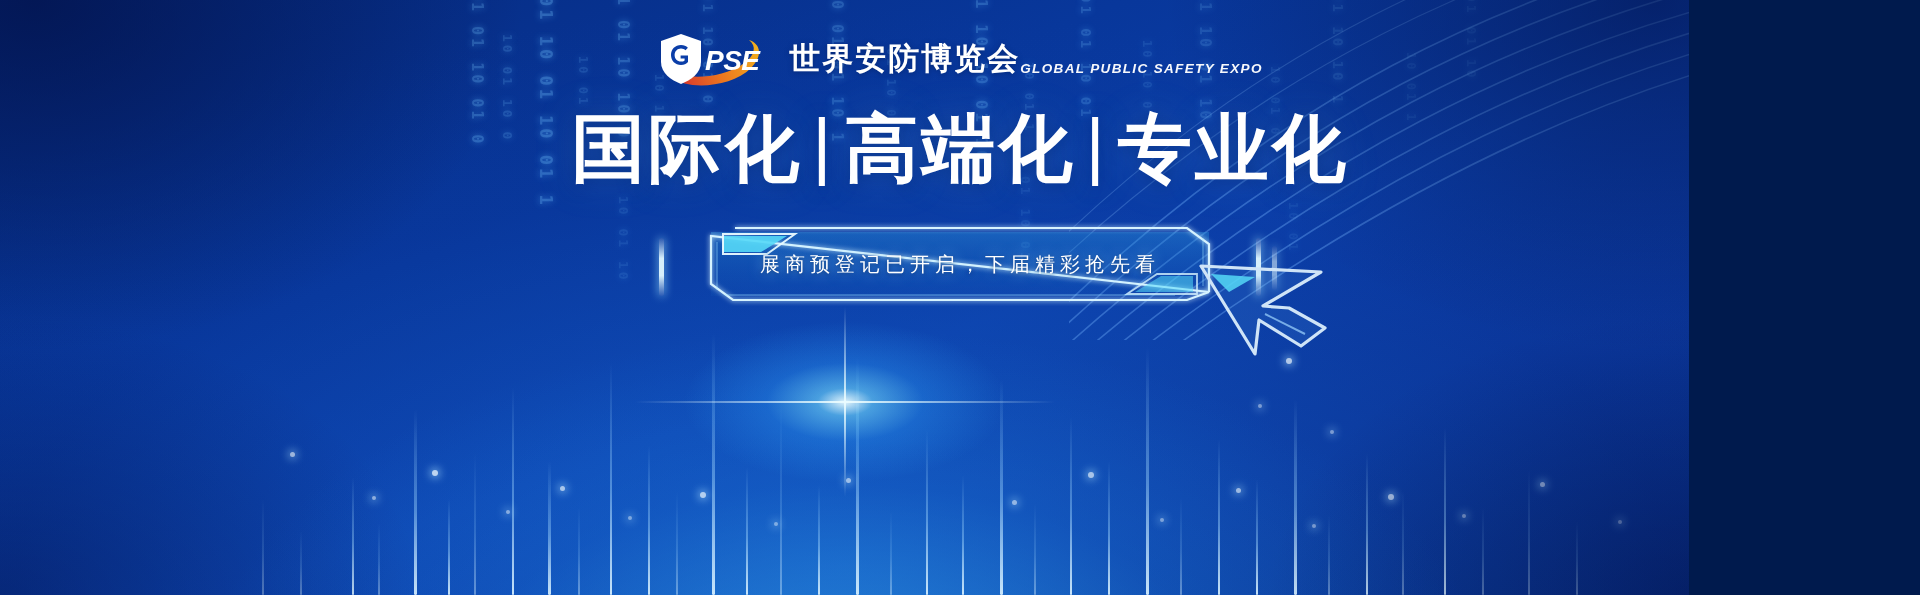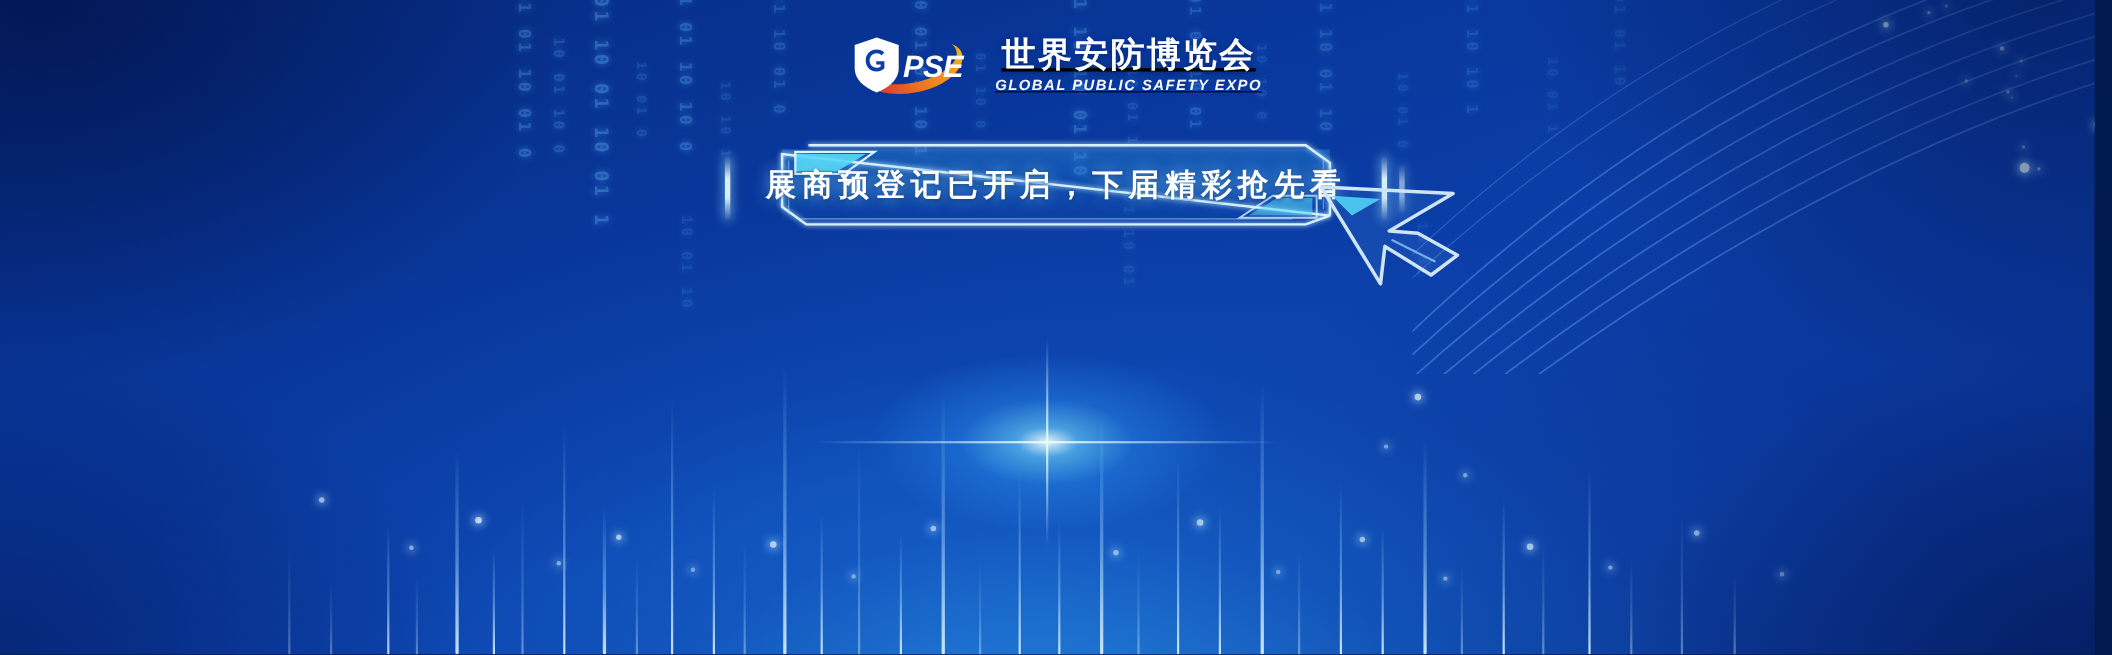--- a/index.html
+++ b/index.html
@@ -6,21 +6,21 @@
     margin: 0;
     padding: 0;
     background: #001a4d;
   }
   body {
     font-family: "Liberation Sans", "DejaVu Sans", sans-serif;
   }
 
   .banner {
     position: relative;
-    width: 1904px;
+    width: 1689px;
     height: 595px;
     overflow: hidden;
     background:
       radial-gradient(ellipse 900px 520px at 50% 118%, rgba(60,190,255,0.55) 0%, rgba(30,130,230,0.22) 42%, rgba(10,60,160,0.0) 72%),
       radial-gradient(ellipse 1500px 700px at 50% 95%, rgba(25,110,220,0.45) 0%, rgba(12,60,165,0.15) 55%, rgba(8,40,130,0) 80%),
       linear-gradient(160deg, #062a7e 0%, #08379b 34%, #0b3ea8 56%, #0a3496 78%, #072a7c 100%);
   }
 
   
   .bg-layer { position: absolute; inset: 0; pointer-events: none; }
@@ -106,21 +106,21 @@
     align-items: center;
     gap: 14px;
     margin-top: 28px;
   }
   .logo-mark {
     position: relative;
     width: 118px;
     height: 62px;
     flex: none;
   }
-  .logo-texts { display: flex; flex-direction: column; align-items: center; text-decoration: underline; }
+  .logo-texts { display: flex; flex-direction: row; align-items: flex-end; }
   .logo-cn {
     color: #ffffff;
     font-size: 31px;
     font-weight: 700;
     letter-spacing: 2px;
     line-height: 1.12;
     white-space: nowrap;
     text-shadow: 0 1px 5px rgba(0,30,90,0.55);
   }
   .logo-en {
@@ -171,22 +171,22 @@
     height: 84px;
   }
   .cta-frame { position: absolute; inset: 0; }
   .cta-text {
     position: absolute;
     inset: 0;
     display: flex;
     align-items: center;
     justify-content: center;
     color: #ffffff;
-    font-size: 28px;
-    font-weight: 700;
+    font-size: 20px;
+    font-weight: 400;
     letter-spacing: 5px;
     white-space: nowrap;
     text-shadow: 0 0 14px rgba(130,215,255,0.75), 0 1px 4px rgba(0,30,90,0.8);
   }
   
   .cta-bar {
     position: absolute;
     width: 5px;
     border-radius: 3px;
     background: linear-gradient(180deg, rgba(225,248,255,0.15), rgba(225,248,255,0.95) 35%, rgba(225,248,255,0.95) 65%, rgba(225,248,255,0.15));
@@ -360,20 +360,23 @@
 
           <text x="48" y="42" font-family="Liberation Sans, DejaVu Sans, sans-serif" font-size="28" font-weight="700" font-style="italic" fill="#ffffff" letter-spacing="-0.5">PSE</text>
         </svg>
       </div>
       <div class="logo-texts">
         <div class="logo-cn">世界安防博览会</div>
         <div class="logo-en">GLOBAL PUBLIC SAFETY EXPO</div>
       </div>
     </div>
 
+    <div class="headline">
+      <span>国际化</span><span class="sep">|</span><span>高端化</span><span class="sep">|</span><span>专业化</span>
+    </div>
 
 
     <div class="cta-wrap">
       <div class="cta-bar left"></div>
       <div class="cta-bar right"></div>
       <div class="cta-bar right2"></div>
 
       <svg class="cta-frame" viewBox="0 0 530 84" preserveAspectRatio="none" xmlns="http://www.w3.org/2000/svg">
         <defs>
           <linearGradient id="ctaFill" x1="0" y1="0" x2="0" y2="1">

